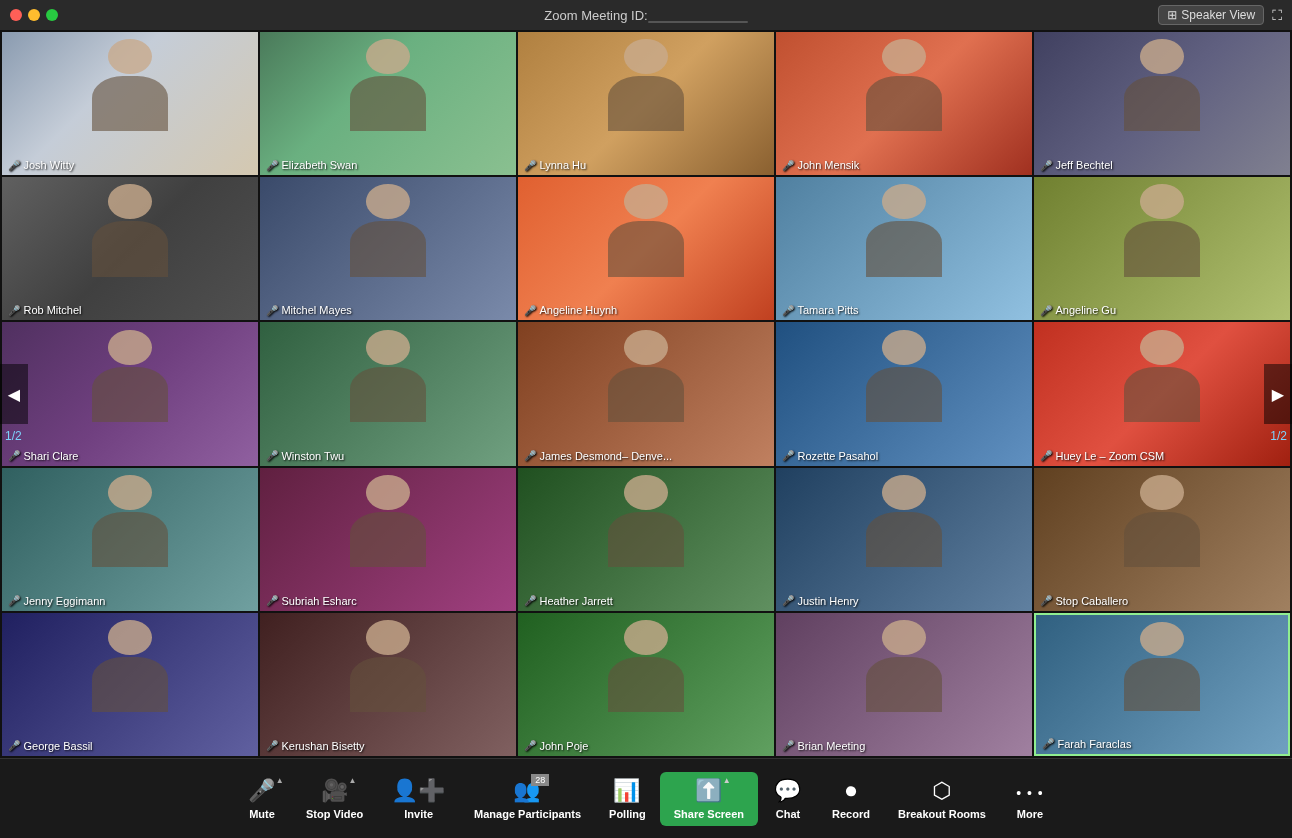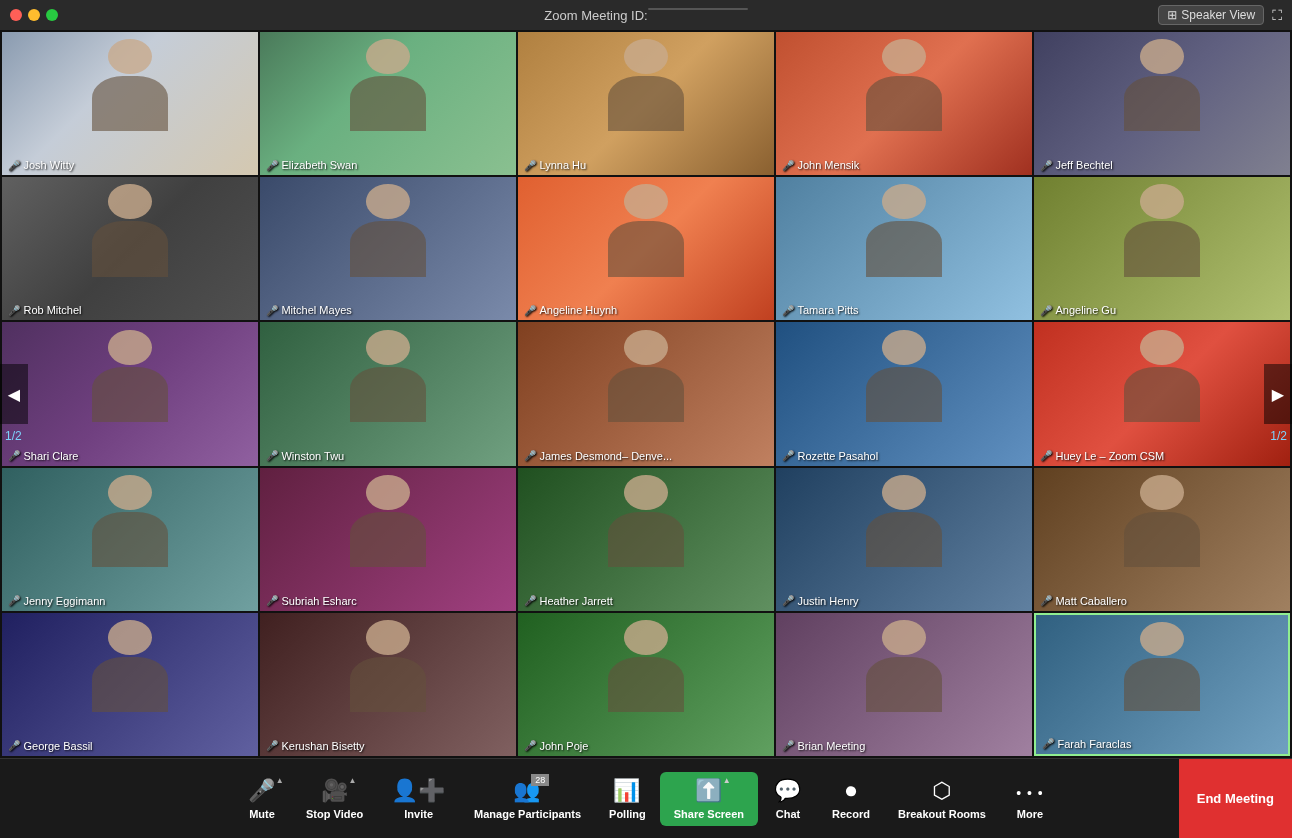--- a/index.html
+++ b/index.html
@@ -33,21 +33,21 @@
       height: 12px;
       border-radius: 50%;
     }
     .tb-close { background: #ff5f57; }
     .tb-min { background: #ffbd2e; }
     .tb-max { background: #28ca41; }
     .title-bar-text {
       color: #ccc;
       font-size: 13px;
       display: flex;
-      align-items: flex-start;
+      align-items: flex-end;
     }
     .meeting-id-box {
       background: #555;
       border-radius: 3px;
       padding: 1px 8px;
       font-size: 12px;
       color: #aaa;
       width: 100px;
       display: inline-block;
     }
@@ -515,21 +515,21 @@
           <span>Justin Henry</span>
         </div>
       </div>
       <div class="video-cell bg-19">
         <div class="person-silhouette">
             <div class="head"></div>
             <div class="body"></div>
           </div>
         <div class="name-label">
           <span class="mic-icon">🎤</span>
-          <span>Matt Caballero</span>
+          <span>Stop Caballero</span>
         </div>
       </div>
 
       <div class="video-cell bg-20">
         <div class="person-silhouette">
             <div class="head"></div>
             <div class="body"></div>
           </div>
         <div class="name-label">
           <span class="mic-icon">🎤</span>
@@ -636,17 +636,14 @@
     <div class="toolbar-item">
       <div class="toolbar-icon">⬡</div>
       <span class="toolbar-label">Breakout Rooms</span>
     </div>
 
     <div class="toolbar-item">
       <div class="toolbar-icon dots-icon"></div>
       <span class="toolbar-label">More</span>
     </div>
 
-    <button class="end-meeting-btn">
-      <span>End Meeting</span>
-    </button>
   </div>
 </div>
 
 </body></html>

